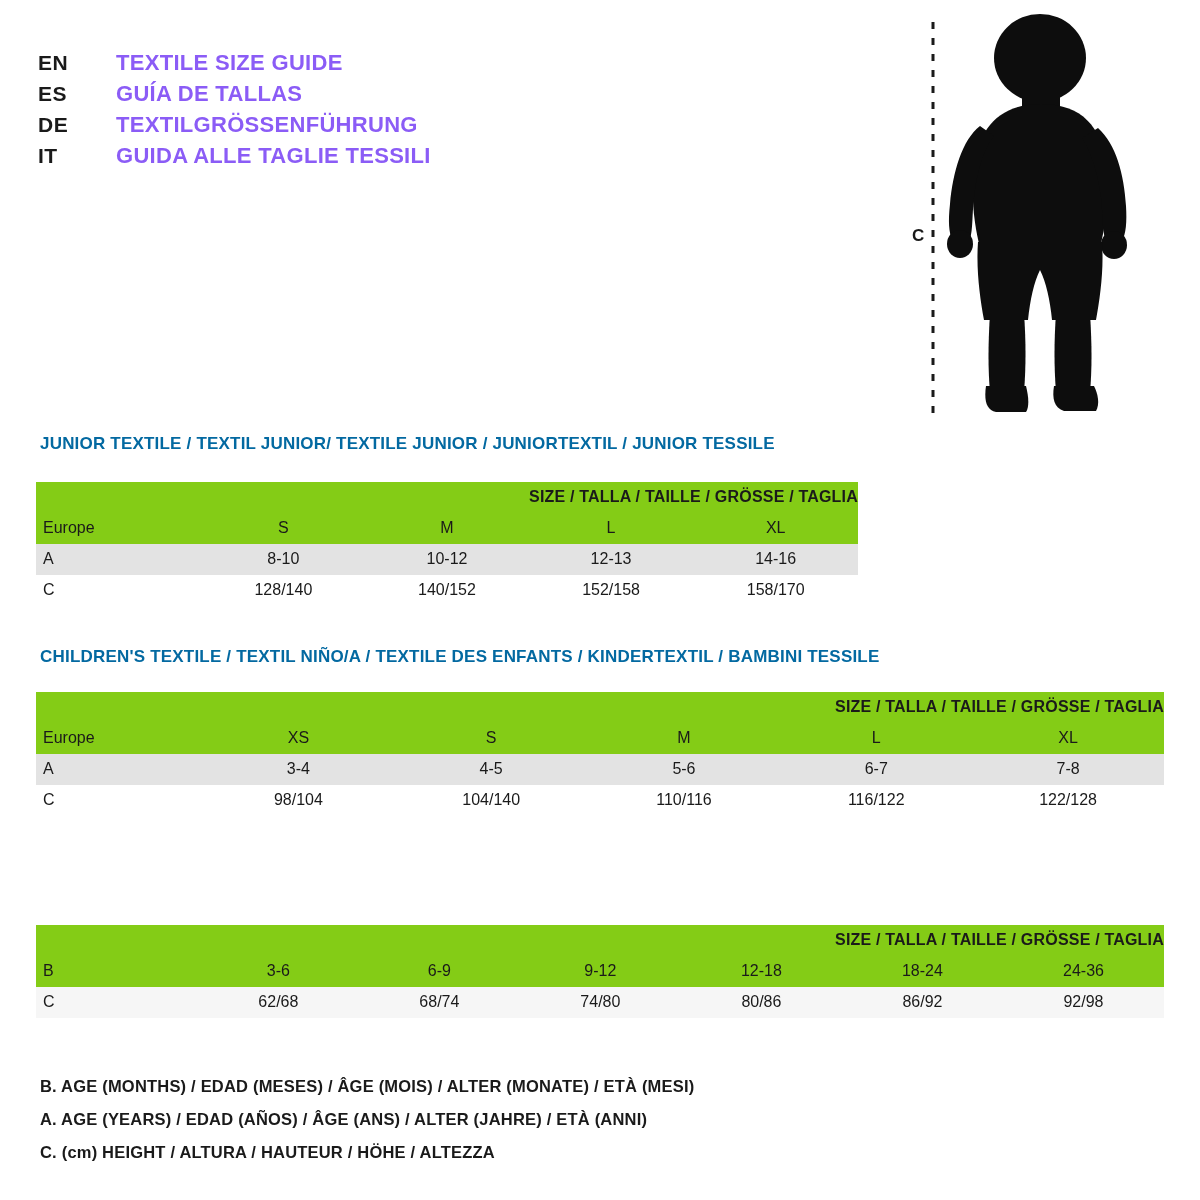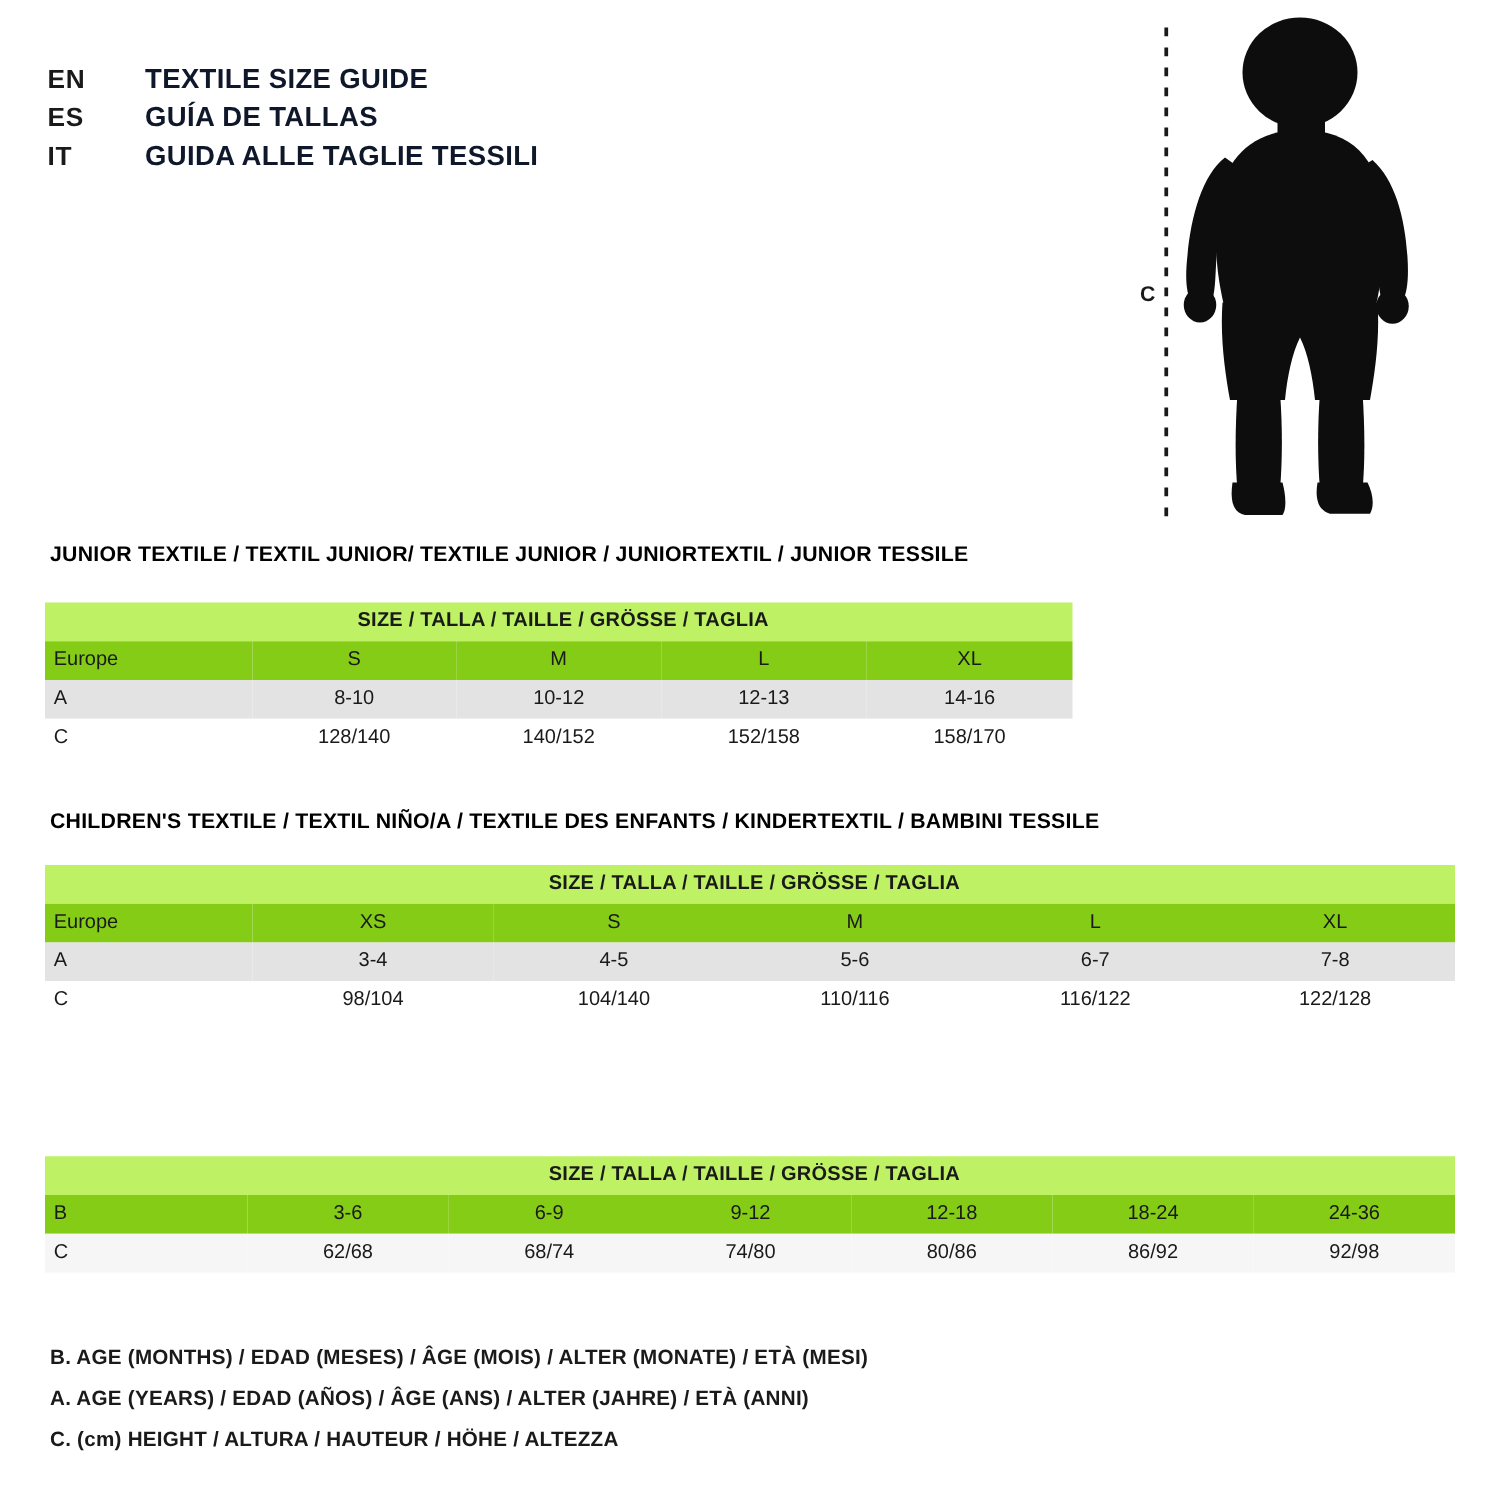--- a/index.html
+++ b/index.html
@@ -40,21 +40,21 @@
     flex: 0 0 78px;
     font-size: 21px;
     font-weight: 700;
     letter-spacing: 0.5px;
     color: #1a1a1a;
   }
   .title-text {
     font-size: 22px;
     font-weight: 700;
     letter-spacing: 0.3px;
-    color: #0f172a;
+    color: #8b5cf6;
     text-transform: uppercase;
   }
 
   
   .figure {
     position: absolute;
     left: 900px;
     top: 8px;
     width: 270px;
     height: 420px;
@@ -69,21 +69,21 @@
     color: #1a1a1a;
   }
 
   
   .section-heading {
     position: absolute;
     left: 40px;
     font-size: 17px;
     font-weight: 700;
     letter-spacing: 0.2px;
-    color: #000000;
+    color: #0369a1;
     line-height: 1.45;
     text-transform: uppercase;
     white-space: nowrap;
   }
   .section-heading.wrap { white-space: normal; width: 1120px; }
 
   
   table.size-table {
     position: absolute;
     border-collapse: collapse;
@@ -93,23 +93,23 @@
   table.size-table td, table.size-table th {
     padding: 6px 0 7px 0;
     font-weight: 400;
     text-align: center;
   }
   table.size-table .first-col {
     text-align: left;
     padding-left: 7px;
   }
   tr.header-row td {
-    background: #bef264;
-    font-weight: 700;
-    text-align: center;
+    background: #84cc16;
+    font-weight: 700;
+    text-align: right;
     padding-left: 7px;
     letter-spacing: 0.2px;
     font-size: 16px;
   }
   tr.shade-a td { background: #84cc16; }
   tr.shade-b td { background: #e3e3e3; }
   tr.shade-c td { background: #f6f6f6; }
   tr.plain td { background: #ffffff; }
 
   
@@ -132,20 +132,24 @@
 <div class="page">
 
   <div class="title-block">
     <div class="title-row">
       <span class="title-lang">EN</span>
       <span class="title-text">TEXTILE SIZE GUIDE</span>
     </div>
     <div class="title-row">
       <span class="title-lang">ES</span>
       <span class="title-text">GUÍA DE TALLAS</span>
+    </div>
+    <div class="title-row">
+      <span class="title-lang">DE</span>
+      <span class="title-text">TEXTILGRÖSSENFÜHRUNG</span>
     </div>
     <div class="title-row">
       <span class="title-lang">IT</span>
       <span class="title-text">GUIDA ALLE TAGLIE TESSILI</span>
     </div>
   </div>
 
   <div class="figure">
     <svg width="270" height="420" viewBox="0 0 270 420" xmlns="http://www.w3.org/2000/svg">
 

